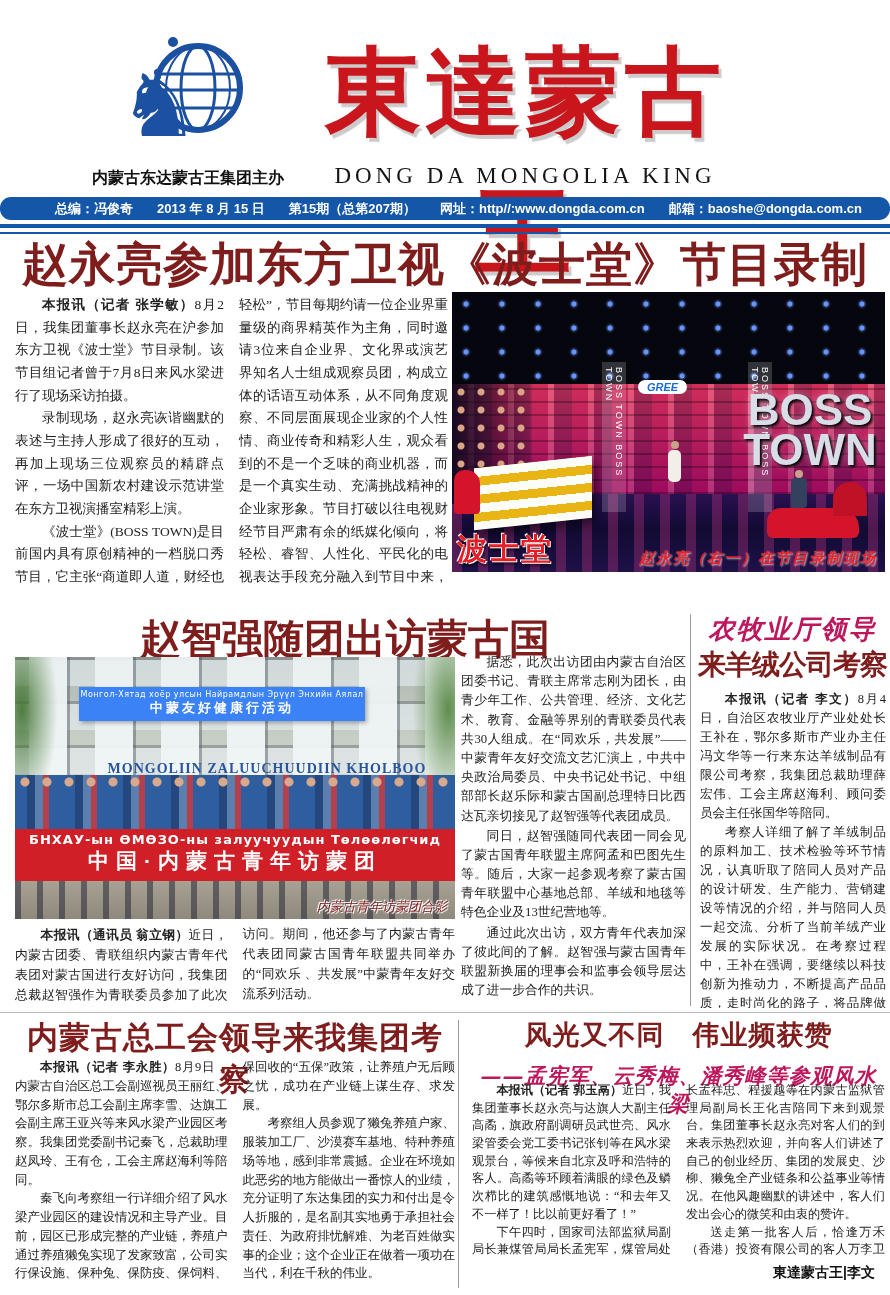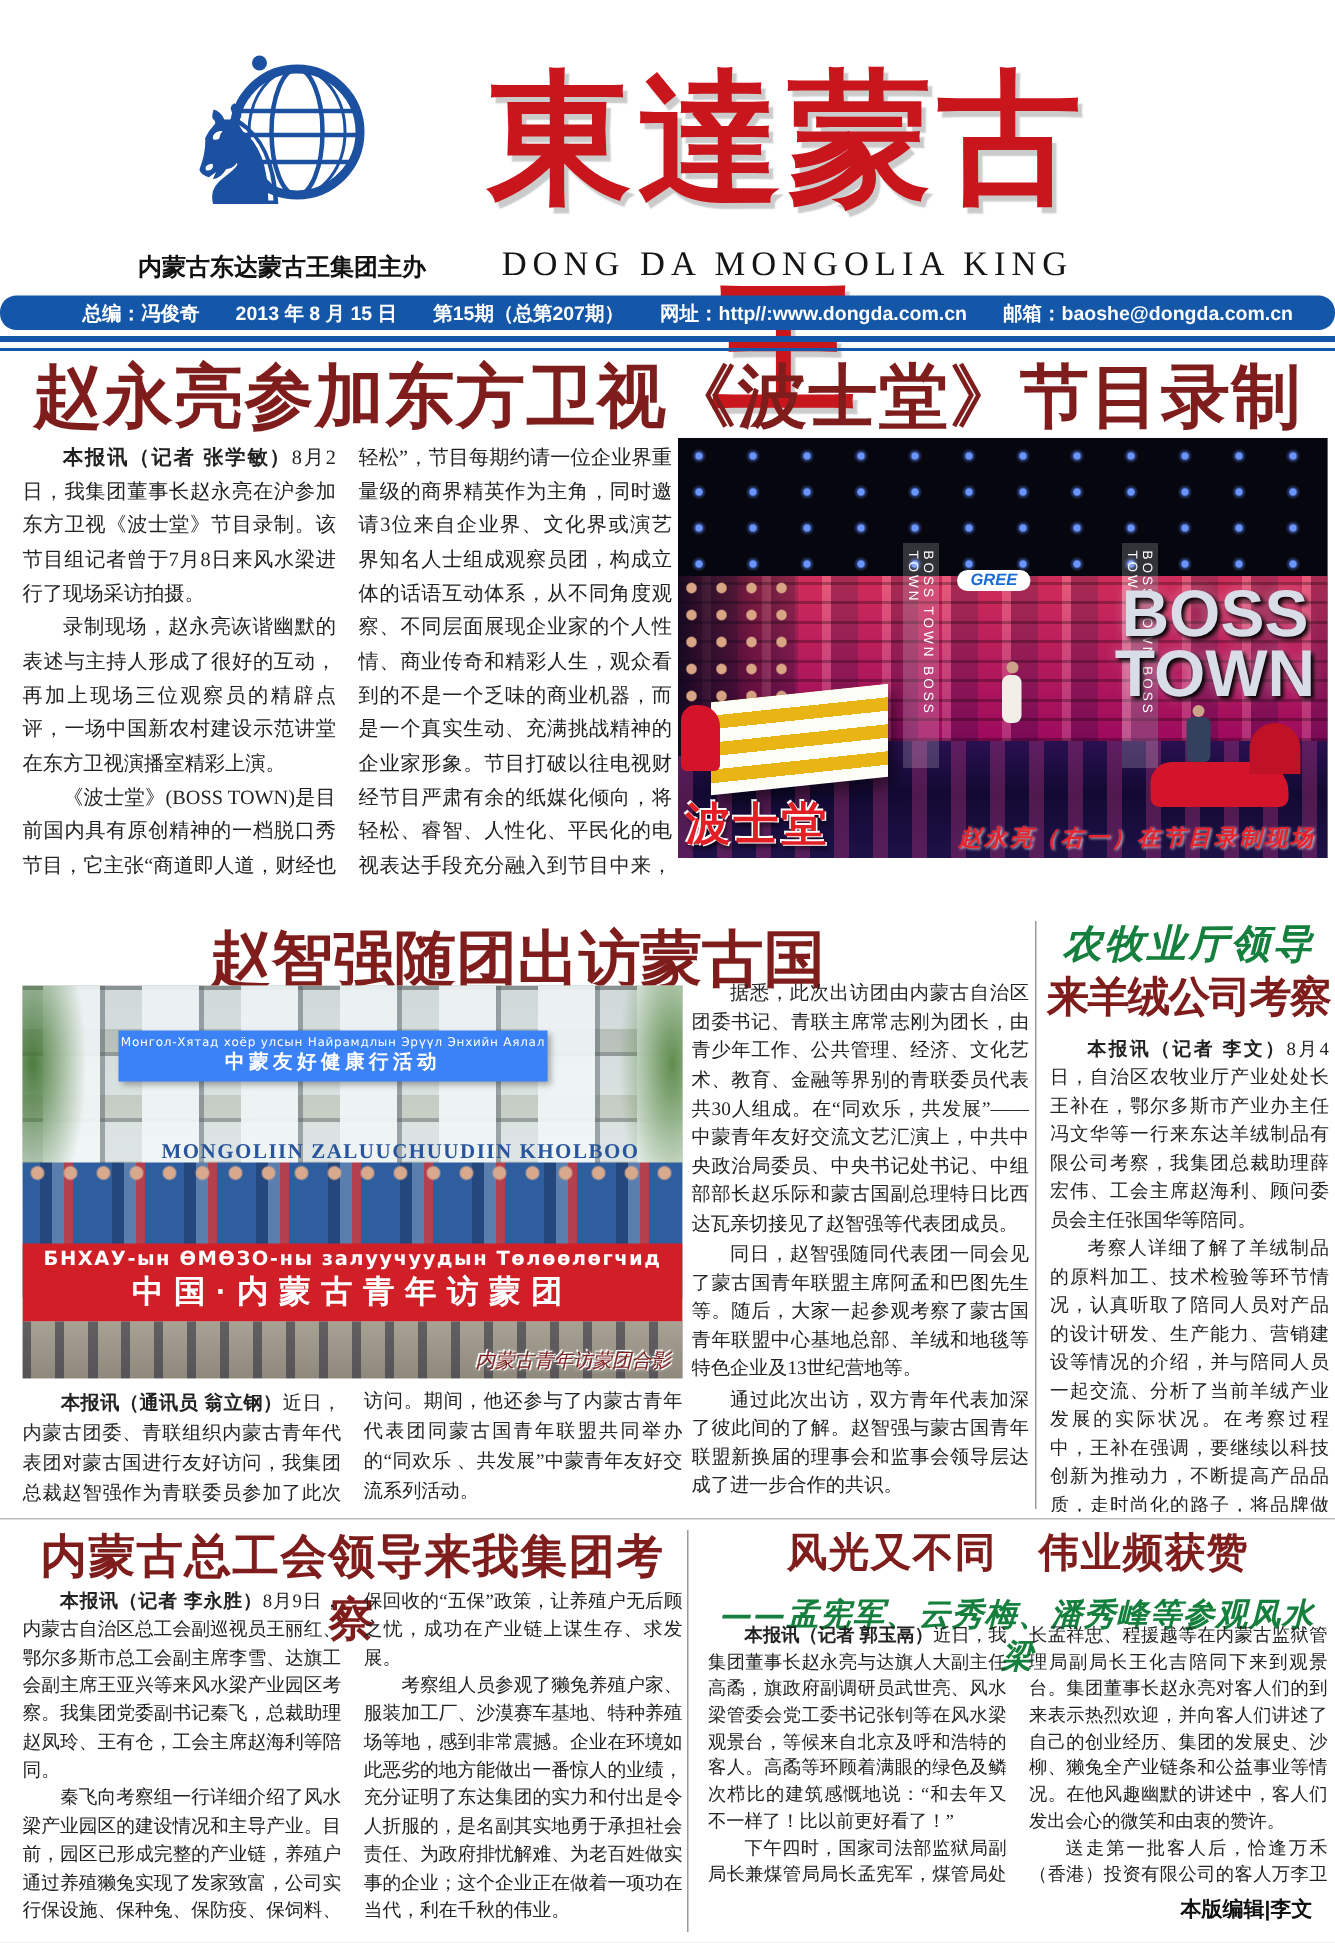--- a/index.html
+++ b/index.html
@@ -21,21 +21,21 @@
             display:flex;align-items:center;justify-content:space-between;
             padding:0 28px 0 55px;box-sizing:border-box;
             font-family:"Liberation Sans","DejaVu Sans",sans-serif;font-size:13px;font-weight:bold;border-radius:11px;}
   .double-rule{left:0;top:224px;width:890px;height:4px;border-top:4px solid #1457a8;border-bottom:2px solid #1457a8;}
 
   
   .headline{font-family:"Liberation Sans","DejaVu Sans",sans-serif;font-weight:900;color:#7f1d1d;text-align:center;}
   .bodytext{text-align:justify;overflow:hidden;color:#222;}
   .bodytext p{margin:0;text-indent:2em;}
   .bodytext b{font-family:"Liberation Sans","DejaVu Sans",sans-serif;}
-  .brush{font-family:"DejaVu Serif","Liberation Serif",serif;font-weight:bold;font-style:italic;color:#15803d;}
+  .brush{font-family:"DejaVu Serif","Liberation Serif",serif;font-weight:bold;font-style:italic;color:#be185d;}
 
   
   .headline-1{left:0;top:234px;width:890px;font-size:46px;letter-spacing:1px;}
   .body-1{left:15px;top:294px;width:433px;height:302px;column-count:2;column-gap:15px;
           font-size:13.5px;line-height:1.68;}
 
   
   .photo-tv{left:452px;top:292px;width:433px;height:280px;background:#0b0b18;overflow:hidden;}
   .tv-ceiling{left:0;top:0;width:433px;height:92px;background-color:#05060e;
       background-image:radial-gradient(circle at 14px 12px,#6a94ff 0 2px,rgba(95,140,255,.35) 3px,transparent 5px);
@@ -240,15 +240,15 @@
   </div>
 
   <div class="abs headline headline-4">风光又不同　伟业频获赞</div>
   <div class="abs brush subtitle-4">——孟宪军、云秀梅、潘秀峰等参观风水梁</div>
   <div class="abs bodytext body-4">
     <p><b>本报讯（记者 郭玉鬲）</b><span>近日，我集团董事长赵永亮与达旗人大副主任高矞，旗政府副调研员武世亮、风水梁管委会党工委书记张钊等在风水梁观景台，等候来自北京及呼和浩特的客人。高矞等环顾着满眼的绿色及鳞次栉比的建筑感慨地说：“和去年又不一样了！比以前更好看了！”</span></p>
     <p><b></b><span>下午四时，国家司法部监狱局副局长兼煤管局局长孟宪军，煤管局处长孟祥忠、程援越等在内蒙古监狱管理局副局长王化吉陪同下来到观景台。集团董事长赵永亮对客人们的到来表示热烈欢迎，并向客人们讲述了自己的创业经历、集团的发展史、沙柳、獭兔全产业链条和公益事业等情况。在他风趣幽默的讲述中，客人们发出会心的微笑和由衷的赞许。</span></p>
     <p><b></b><span>送走第一批客人后，恰逢万禾（香港）投资有限公司的客人万李卫也来考察，他激动地与赵永亮握手交谈并合影留念。（下转3版）</span></p>
   </div>
 
-  <div class="abs editor-line">本版编辑|李文</div>
+  <div class="abs editor-line">東達蒙古王|李文</div>
 
 </div>
 
 </body></html>

